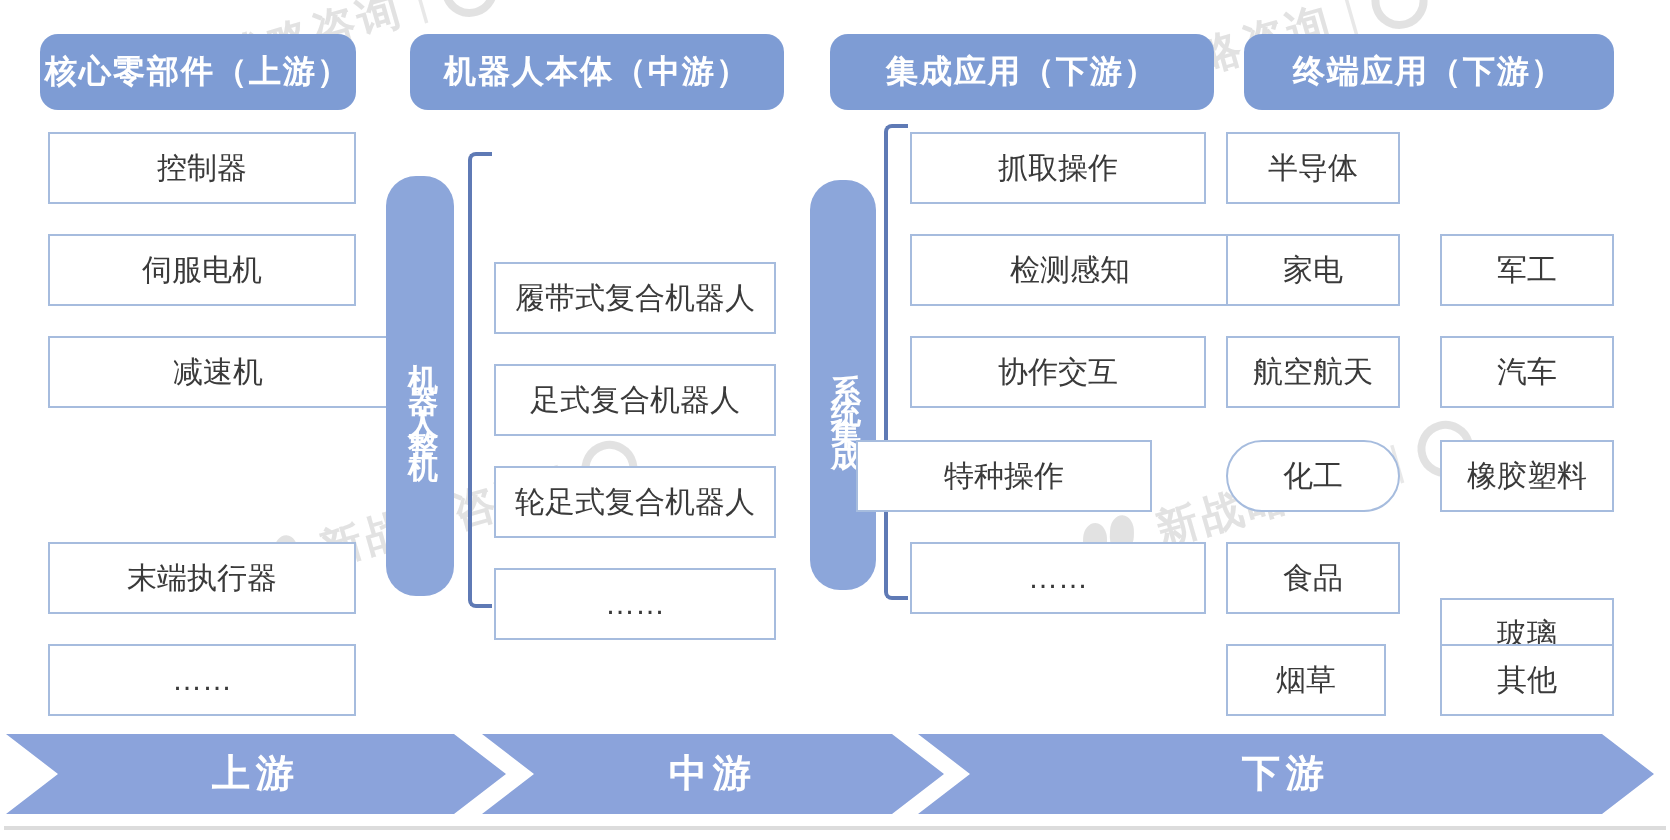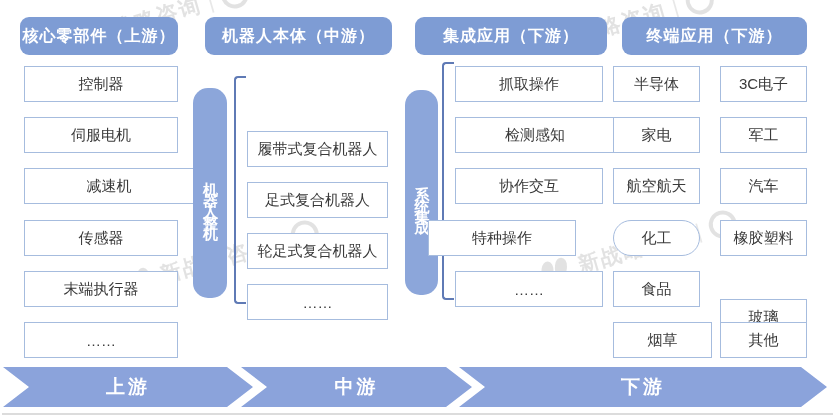--- a/index.html
+++ b/index.html
@@ -101,21 +101,20 @@
   </div>
 
   <div class="hdr" style="left:20px;width:158px;">核心零部件（上游）</div>
   <div class="hdr" style="left:205px;width:187px;">机器人本体（中游）</div>
   <div class="hdr" style="left:415px;width:192px;">集成应用（下游）</div>
   <div class="hdr" style="left:622px;width:185px;">终端应用（下游）</div>
 
   <div class="box" style="left:24px;top:66px;width:154px;">控制器</div>
   <div class="box" style="left:24px;top:117px;width:154px;">伺服电机</div>
   <div class="box" style="left:24px;top:168px;width:170px;">减速机</div>
-  <div class="box" style="left:24px;top:220px;width:154px;">传感器</div>
   <div class="box" style="left:24px;top:271px;width:154px;">末端执行器</div>
   <div class="box" style="left:24px;top:322px;width:154px;">……</div>
 
   <div class="vbar" style="left:193px;top:88px;width:34px;height:210px;">机器人整机</div>
   <div class="bracket" style="left:234px;top:76px;height:228px;"></div>
 
   <div class="box" style="left:247px;top:131px;width:141px;">履带式复合机器人</div>
   <div class="box" style="left:247px;top:182px;width:141px;">足式复合机器人</div>
   <div class="box" style="left:247px;top:233px;width:141px;">轮足式复合机器人</div>
   <div class="box" style="left:247px;top:284px;width:141px;">……</div>
@@ -127,23 +126,22 @@
   <div class="box" style="left:455px;top:117px;width:160px;">检测感知</div>
   <div class="box" style="left:455px;top:168px;width:148px;">协作交互</div>
   <div class="box" style="left:428px;top:220px;width:148px;">特种操作</div>
   <div class="box" style="left:455px;top:271px;width:148px;">……</div>
 
   <div class="box" style="left:613px;top:66px;width:87px;">半导体</div>
   <div class="box" style="left:613px;top:117px;width:87px;">家电</div>
   <div class="box" style="left:613px;top:168px;width:87px;">航空航天</div>
   <div class="box" style="left:613px;top:220px;width:87px;border-radius:18px;">化工</div>
   <div class="box" style="left:613px;top:271px;width:87px;">食品</div>
-  <div class="box" style="left:613px;top:322px;width:99px;">烟草</div>
+  <div class="box" style="left:613px;top:322px;width:80px;">烟草</div>
 
-  <div class="box" style="left:720px;top:66px;width:87px;">3C电子</div>
   <div class="box" style="left:720px;top:117px;width:87px;">军工</div>
   <div class="box" style="left:720px;top:168px;width:87px;">汽车</div>
   <div class="box" style="left:720px;top:220px;width:87px;">橡胶塑料</div>
   <div class="box" style="left:720px;top:271px;width:87px;margin-top:28px;">玻璃</div>
   <div class="box" style="left:720px;top:322px;width:87px;">其他</div>
 
   <div class="chev" style="left:3px;width:250px;">
     <span>上游</span>
   </div>
   <div class="chev" style="left:241px;width:231px;">

